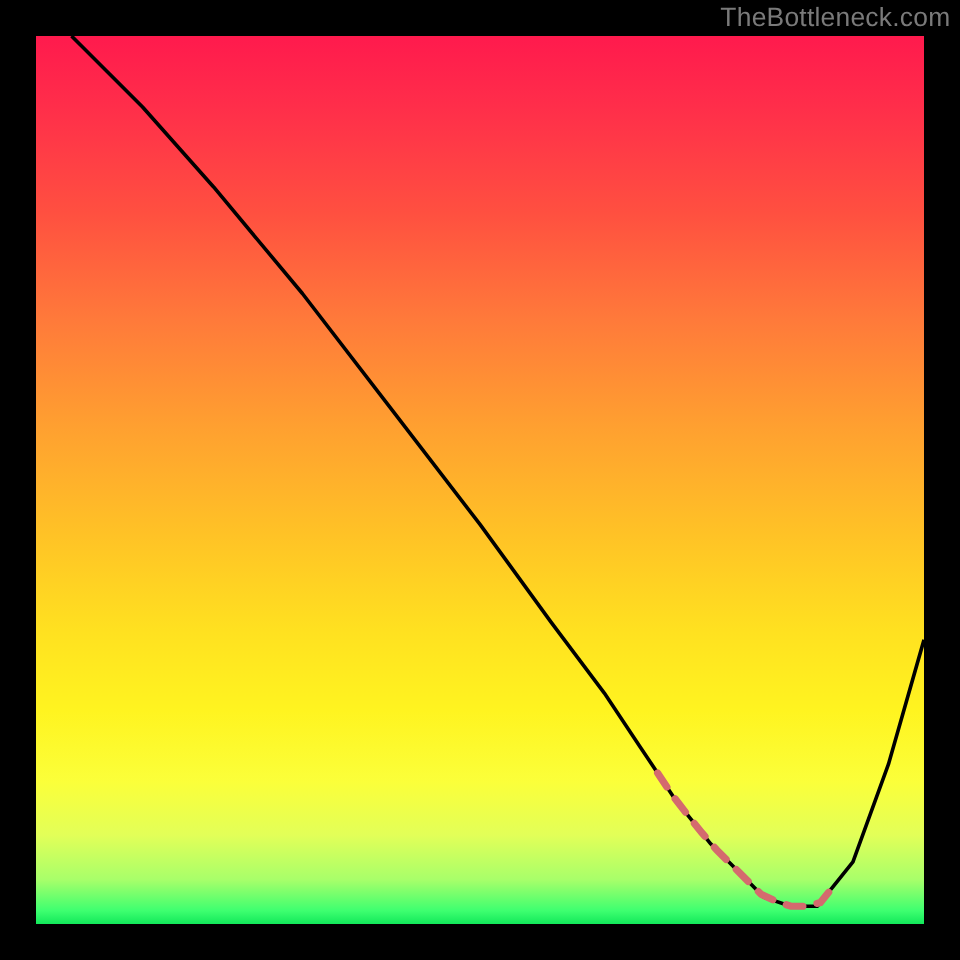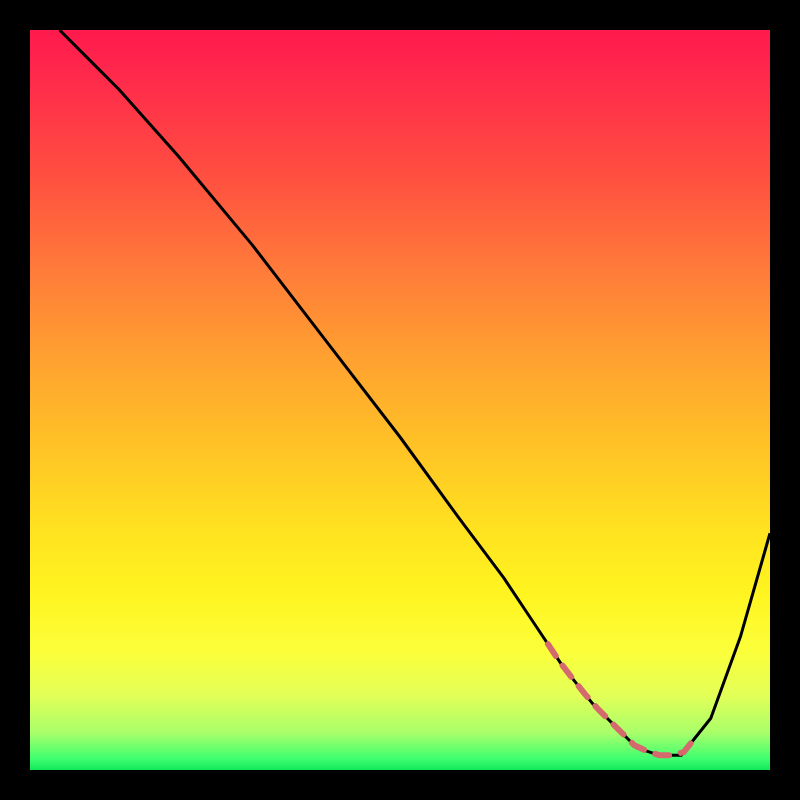--- a/index.html
+++ b/index.html
@@ -65,20 +65,21 @@
     stroke: #d46a6e;
     stroke-width: 6;
     stroke-linecap: round;
     stroke-dasharray: 14 12;
   }
 </style>
 </head>
 <body>
 
 <div class="frame">
+  <div class="watermark">TheBottleneck.com</div>
 
   <div class="plot">
     <svg width="740" height="740" viewBox="0 0 740 740">
       <path id="curve-path" class="curve" d="M29.6 0.0 L59.2 29.6 L88.8 59.2 L148.0 125.8 L222.0 214.6 L296.0 310.8 L370.0 407.0 L429.2 488.4 L473.6 547.6 L503.2 592.0 L532.8 636.4 L562.4 673.4 L592.0 703.0 L606.8 717.8 L629.0 725.2 L651.2 725.2 L680.8 688.2 L710.4 606.8 L740.0 503.2"></path>
       <path id="dashed-path" class="dashed" d="M518.0 614.2 L530.3 632.7 L542.7 648.7 L555.0 664.1 L567.3 678.3 L579.7 690.7 L592.0 703.0 L604.3 715.3 L616.7 721.1 L629.0 725.2 L641.3 725.2 L653.7 722.1 L666.0 706.7"></path>
     </svg>
   </div>
 </div>
 
 </body></html>

